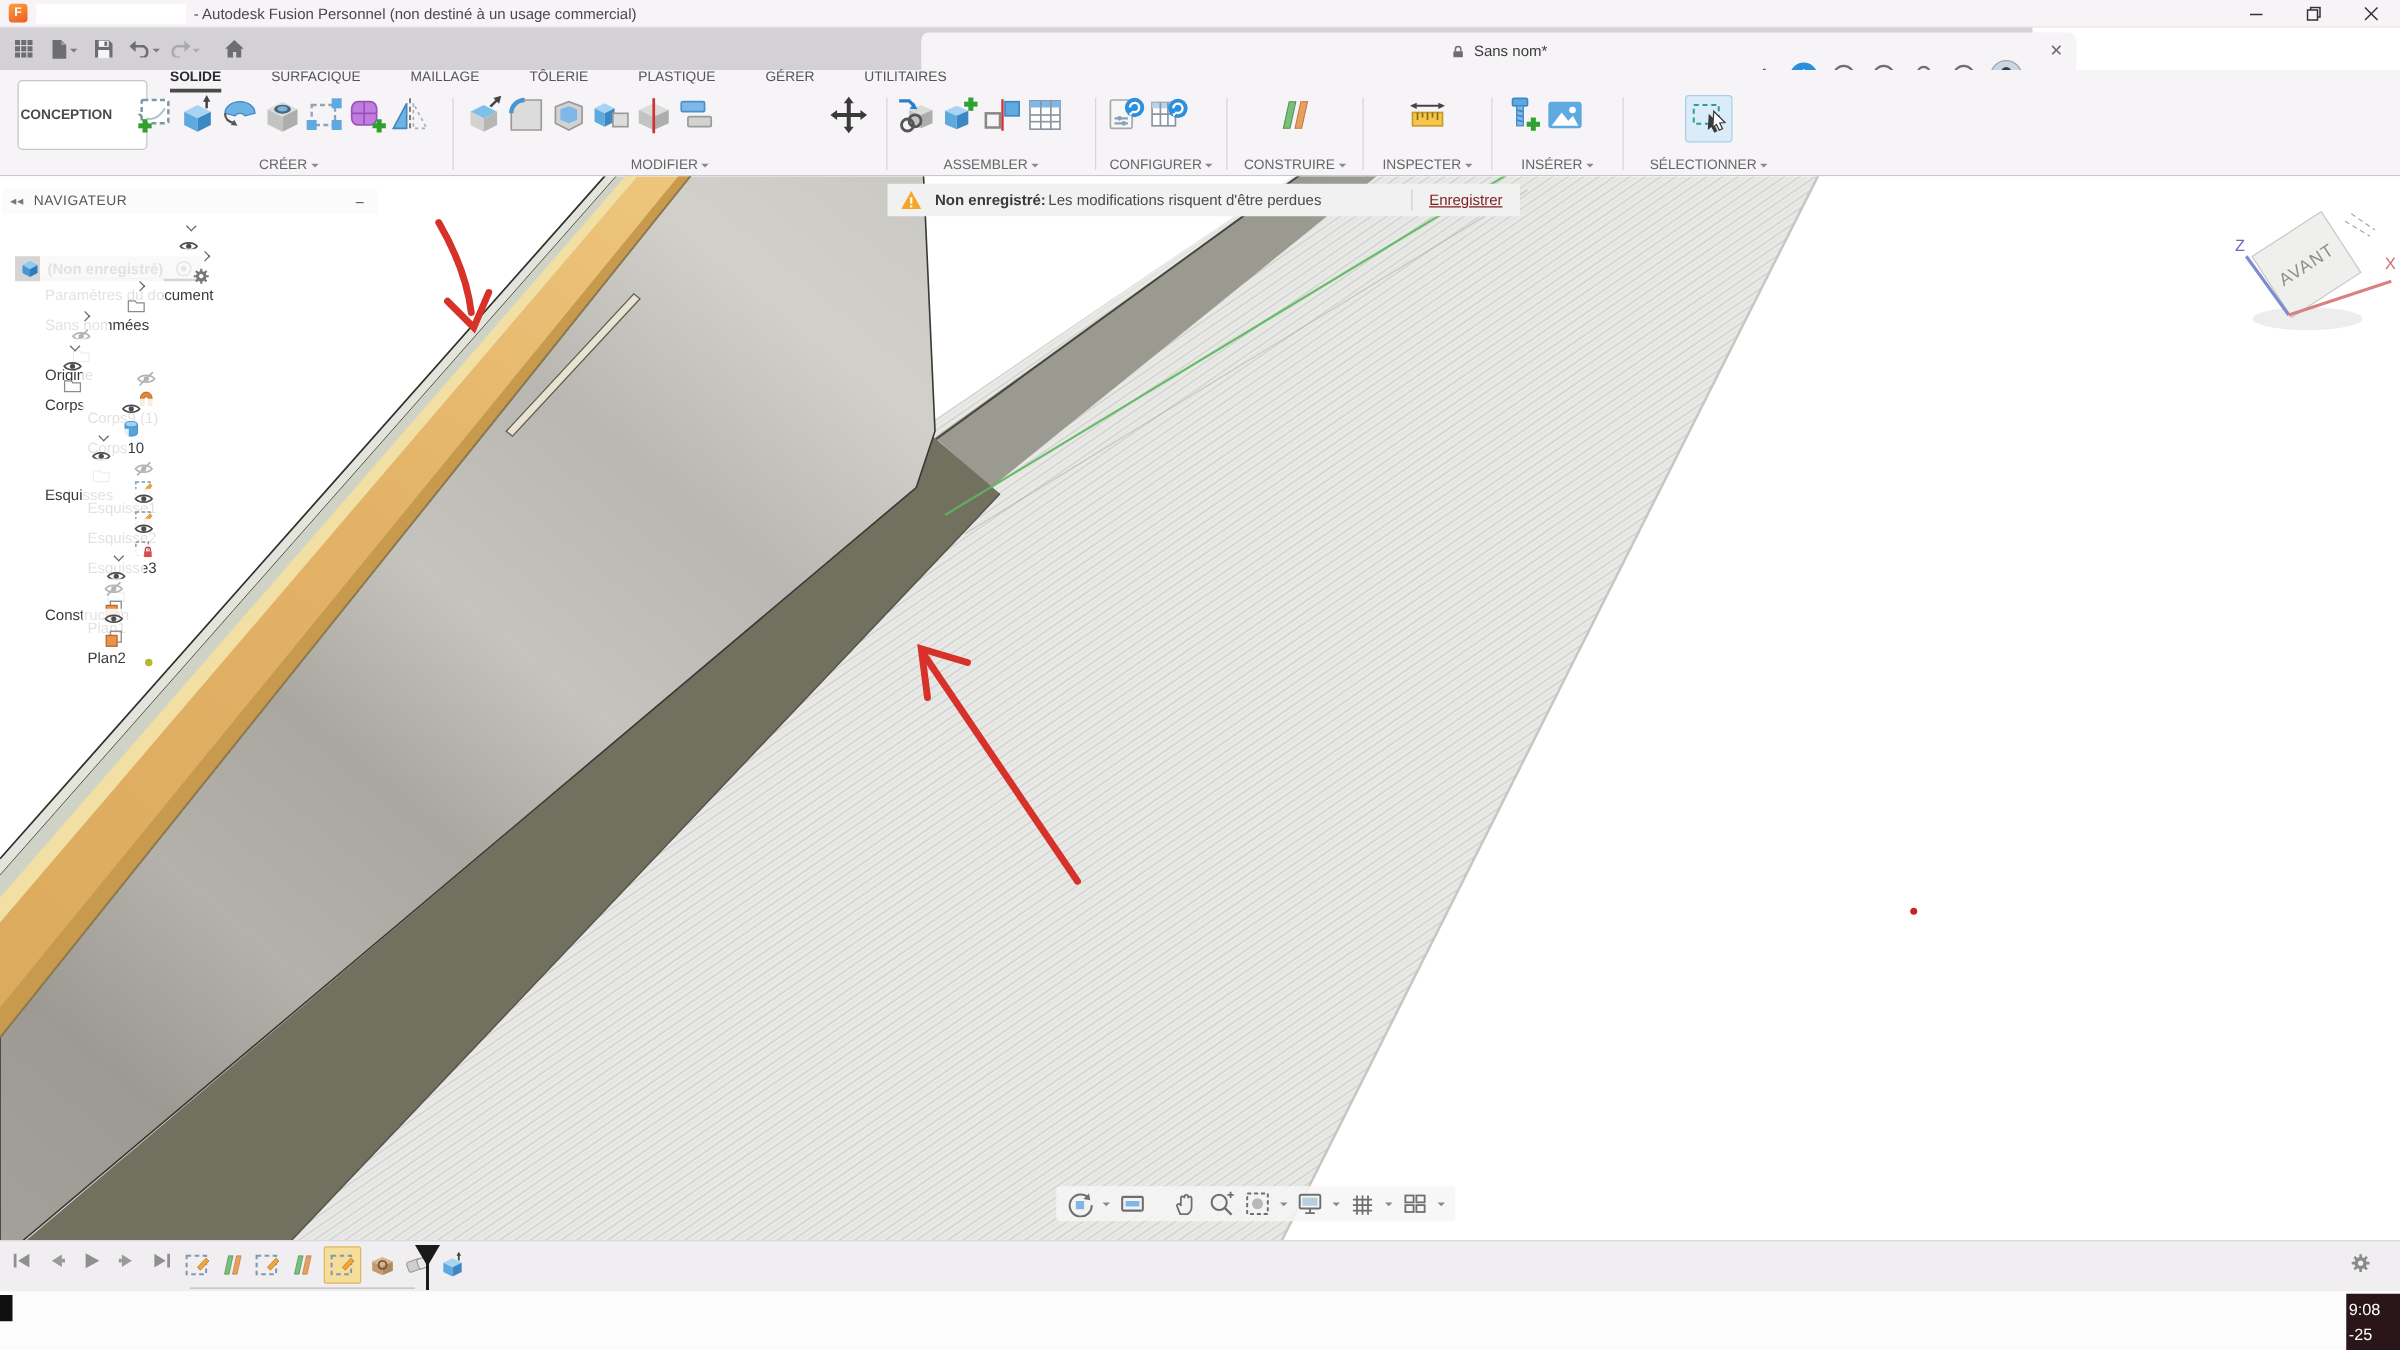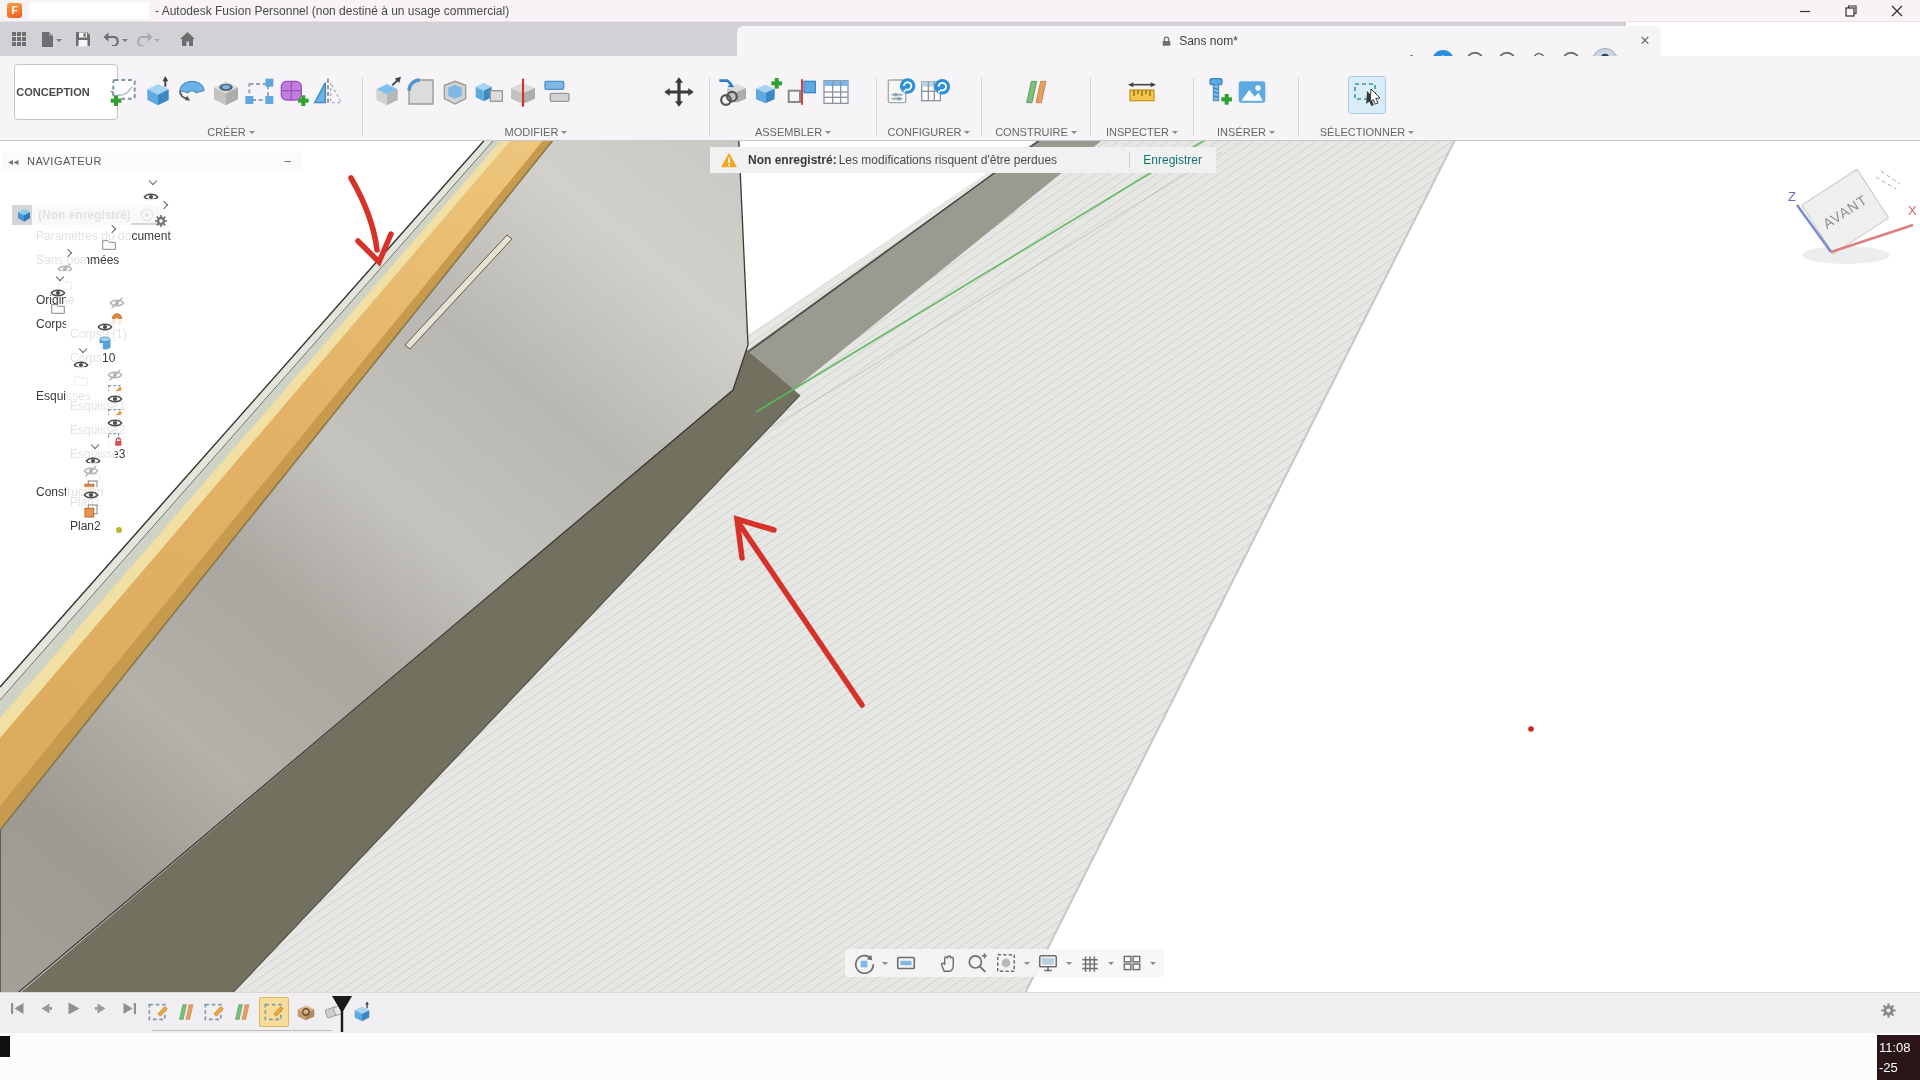--- a/index.html
+++ b/index.html
@@ -45,21 +45,21 @@
 
   
   #canvas{position:absolute;left:0;top:141px;width:1920px;height:851px;background:#ffffff;overflow:hidden;}
   #model{position:absolute;left:0;top:0;}
 
   
   #warnbar{position:absolute;left:710px;top:6px;width:506px;height:26px;background:#f2f1f2;display:flex;align-items:center;font-size:12px;}
   #warnbar .wlabel{font-weight:bold;color:#3a3a3a;margin-left:10px;}
   #warnbar .wmsg{color:#4a4a4a;margin-left:2px;}
   #warnbar .wdiv{width:1px;height:16px;background:#cfcfcf;margin-left:auto;}
-  #warnbar .wact{color:#0f766e;margin:0 14px 0 13px;}
+  #warnbar .wact{color:#7f1d1d;margin:0 14px 0 13px;text-decoration:underline;}
 
   
   #navigator{position:absolute;left:2px;top:10px;width:300px;}
   #navhead{height:20px;display:flex;align-items:center;background:rgba(250,250,250,.88);font-size:11px;letter-spacing:.5px;color:#555;}
   #navhead .collapse{margin-left:6px;color:#777;font-size:10px;}
   #navhead .title{margin-left:8px;}
   #navhead .minim{margin-left:auto;margin-right:10px;color:#666;font-size:13px;}
   #navtree{margin-top:4px;display:flex;flex-direction:column;}
   .nrow{height:24px;display:flex;align-items:flex-end;align-self:flex-start;background:rgba(255,255,255,.85);padding-right:12px;font-size:12px;color:#3a3a3a;flex-direction:column;}
   .nrow.l0{margin-left:10px;}
@@ -301,20 +301,29 @@
     <div class="circ" style="background:#ccd5e0;width:26px;height:26px;border:1px solid #9aa7b6">
         <svg width="22" height="22" viewBox="0 0 24 24">
           <circle cx="12" cy="8.5" r="4.5" fill="#2c3e54"></circle>
           <path d="M3 21.5 a9 7.5 0 0 1 18 0 z" fill="#2c3e54"></path>
         </svg>
       </div>
   </div>
 </div>
 
 <div id="toolbar">
+  <div id="ribbontabs">
+    <div class="rtab active">SOLIDE</div>
+    <div class="rtab">SURFACIQUE</div>
+    <div class="rtab">MAILLAGE</div>
+    <div class="rtab">TÔLERIE</div>
+    <div class="rtab">PLASTIQUE</div>
+    <div class="rtab">GÉRER</div>
+    <div class="rtab">UTILITAIRES</div>
+  </div>
 
   <div id="wsbtn">
       <span>CONCEPTION</span>
       <i class="crt"></i>
     </div>
 
   <div id="tgroups">
 
     <div class="tgroup" style="width:246px">
       <div class="ticons">
@@ -944,16 +953,16 @@
       <rect x="10.8" y="3" width="2.4" height="36" fill="#1a1a1a"></rect>
     </svg>
   <svg id="tlgear" viewBox="0 0 24 24">
       <use href="#gearG"></use>
     </svg>
 </div>
 
 <div id="bottomstrip">
   <div id="blacksq"></div>
   <div id="recover">
-    <div>11:08</div>
+    <div>9:08</div>
     <div>-25</div>
   </div>
 </div>
 
 </body></html>

